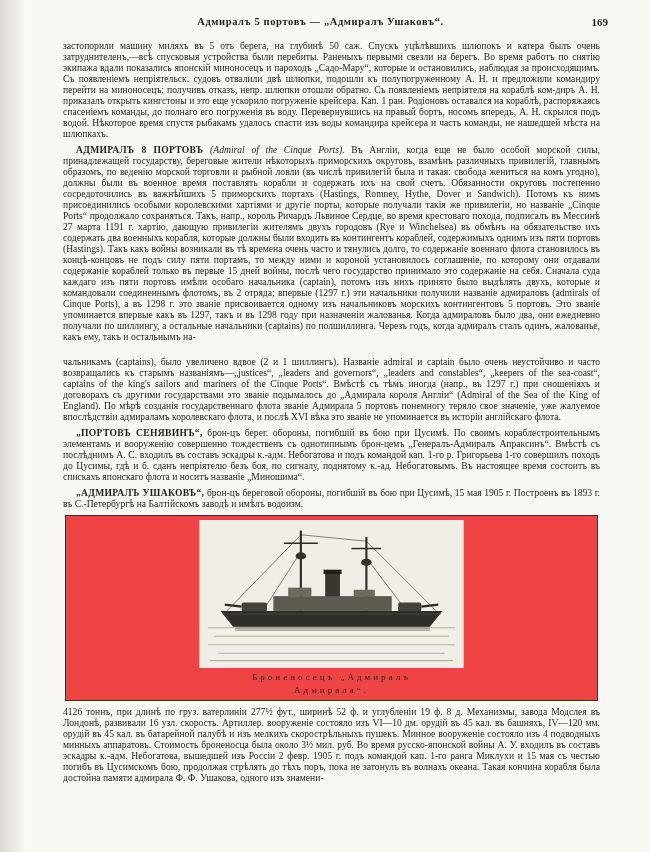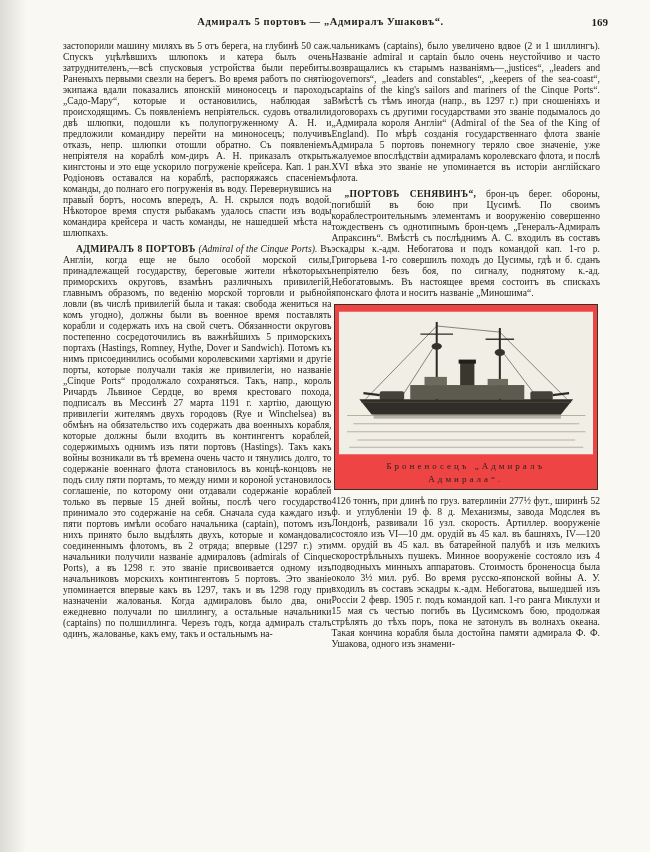--- a/index.html
+++ b/index.html
@@ -18,21 +18,21 @@
     pointer-events:none;
   }
   .header{position:absolute;top:16px;left:63px;right:42px;height:16px;}
   .header-title{
     position:absolute;left:0;right:30px;text-align:center;
     font-weight:bold;font-size:10.5px;letter-spacing:.6px;white-space:nowrap;
   }
   .page-num{position:absolute;right:0;top:0;font-weight:bold;font-size:11px;}
   .columns{
     position:absolute;top:40px;left:63px;right:50px;
-    display:flex;
+    display:flex;gap:14px;flex-direction:column;
   }
   .col{flex:1 1 0;min-width:0;text-align:justify;font-size:9.6px;line-height:11px;}
   .col p{margin:0;text-indent:13px;}
   .col p.noindent{text-indent:0;}
   .col p.article{margin-top:5px;}
   .runin{font-weight:bold;letter-spacing:.3px;}
   .lat{font-style:italic;margin-top:23px;}
   .figure{
     margin:6px 2px 5px 2px;border:1px solid #35322c;
     padding:4px 4px 4px 4px;background:#ef4444;
@@ -65,20 +65,24 @@
     </div>
 
     <div class="col">
       <p class="noindent">чальникамъ (captains), было увеличено вдвое (2 и 1 шиллингъ). Названіе admiral и captain было очень неустойчиво и часто возвращались къ старымъ названіямъ—„justices“, „leaders and governors“, „leaders and constables“, „keepers of the sea-coast“, captains of the king's sailors and mariners of the Cinque Ports“. Вмѣстѣ съ тѣмъ иногда (напр., въ 1297 г.) при сношеніяхъ и договорахъ съ другими государствами это званіе подымалось до „Адмирала короля Англіи“ (Admiral of the Sea of the King of England). По мѣрѣ созданія государственнаго флота званіе Адмирала 5 портовъ понемногу теряло свое значеніе, уже жалуемое впослѣдствіи адмираламъ королевскаго флота, и послѣ XVI вѣка это званіе не упоминается въ исторіи англійскаго флота.</p>
 
       <p class="article">
         <span class="runin">„ПОРТОВЪ СЕНЯВИНЪ“,</span>
         <span>брон-цъ берег. обороны, погибшій въ бою при Цусимѣ. По своимъ кораблестроительнымъ элементамъ и вооруженію совершенно тождественъ съ однотипнымъ брон-цемъ „Генералъ-Адмиралъ Апраксинъ“. Вмѣстѣ съ послѣднимъ А. С. входилъ въ составъ эскадры к.-адм. Небогатова и подъ командой кап. 1-го р. Григорьева 1-го совершилъ походъ до Цусимы, гдѣ и б. сданъ непріятелю безъ боя, по сигналу, поднятому к.-ад. Небогатовымъ. Въ настоящее время состоитъ въ спискахъ японскаго флота и носитъ названіе „Миношима“.</span>
       </p>
 
+      <p class="article">
+        <span class="runin">„АДМИРАЛЪ УШАКОВЪ“,</span>
+        <span>брон-цъ береговой обороны, погибшій въ бою при Цусимѣ, 15 мая 1905 г. Построенъ въ 1893 г. въ С.-Петербургѣ на Балтійскомъ заводѣ и имѣлъ водоизм.</span>
+      </p>
 
       <figure class="figure" style="margin:6px 2px 5px 2px;">
         <svg viewBox="0 0 250 140" aria-hidden="true">
           <rect x="0" y="0" width="250" height="140" fill="#f1eee6"></rect>
 
           <g stroke="#b5b0a1" stroke-width="1">
             <line x1="8" y1="102" x2="242" y2="102"></line>
             <line x1="14" y1="110" x2="236" y2="110"></line>
             <line x1="8" y1="118" x2="242" y2="118"></line>
             <line x1="18" y1="126" x2="232" y2="126"></line>

